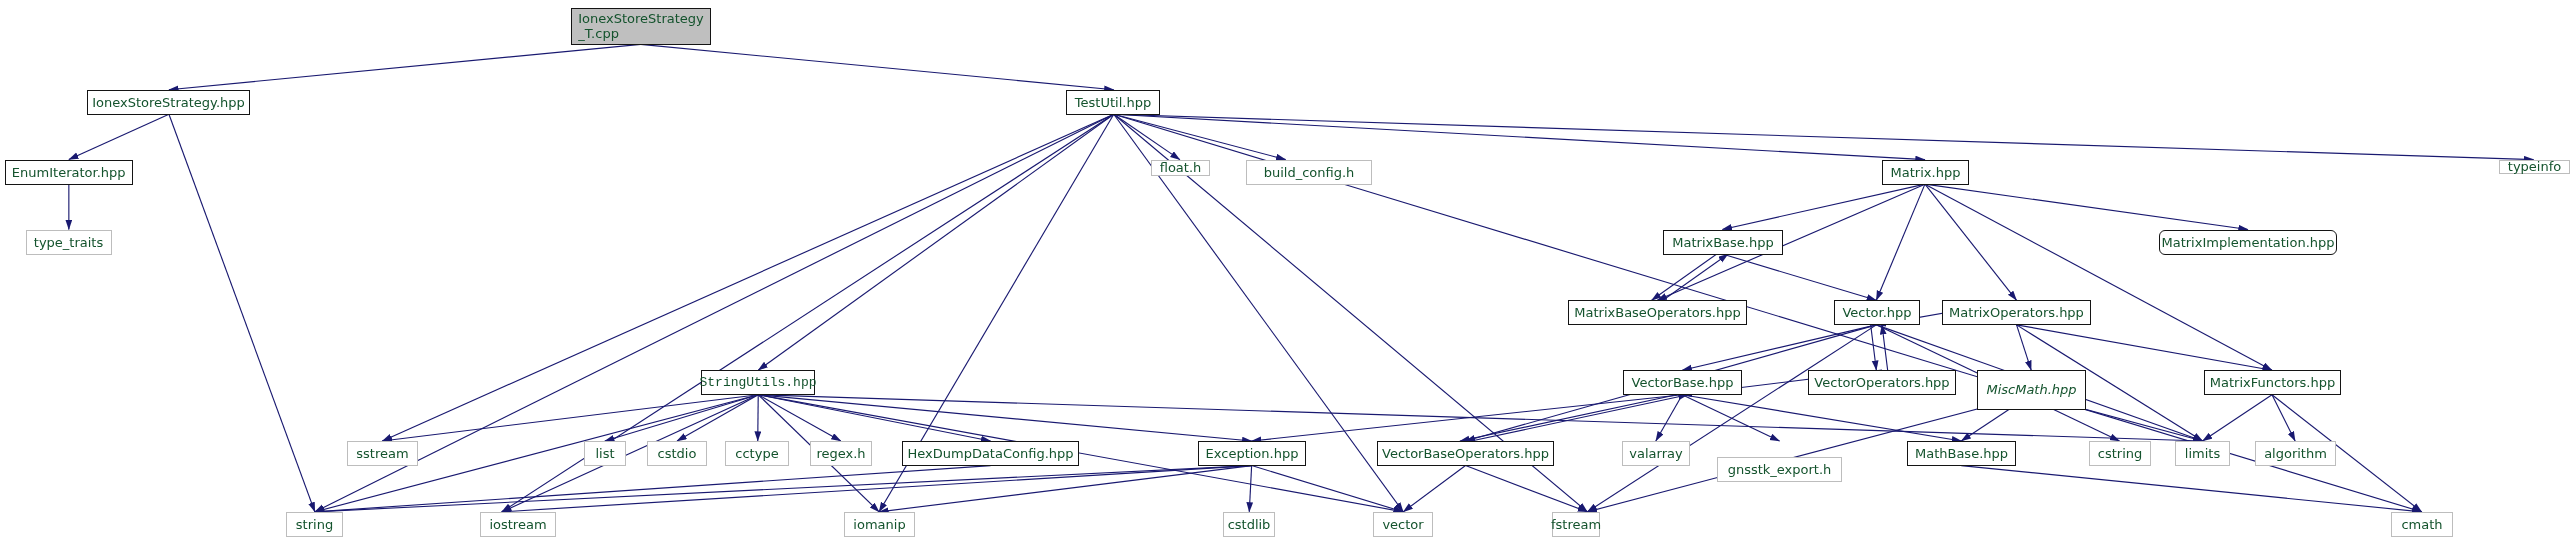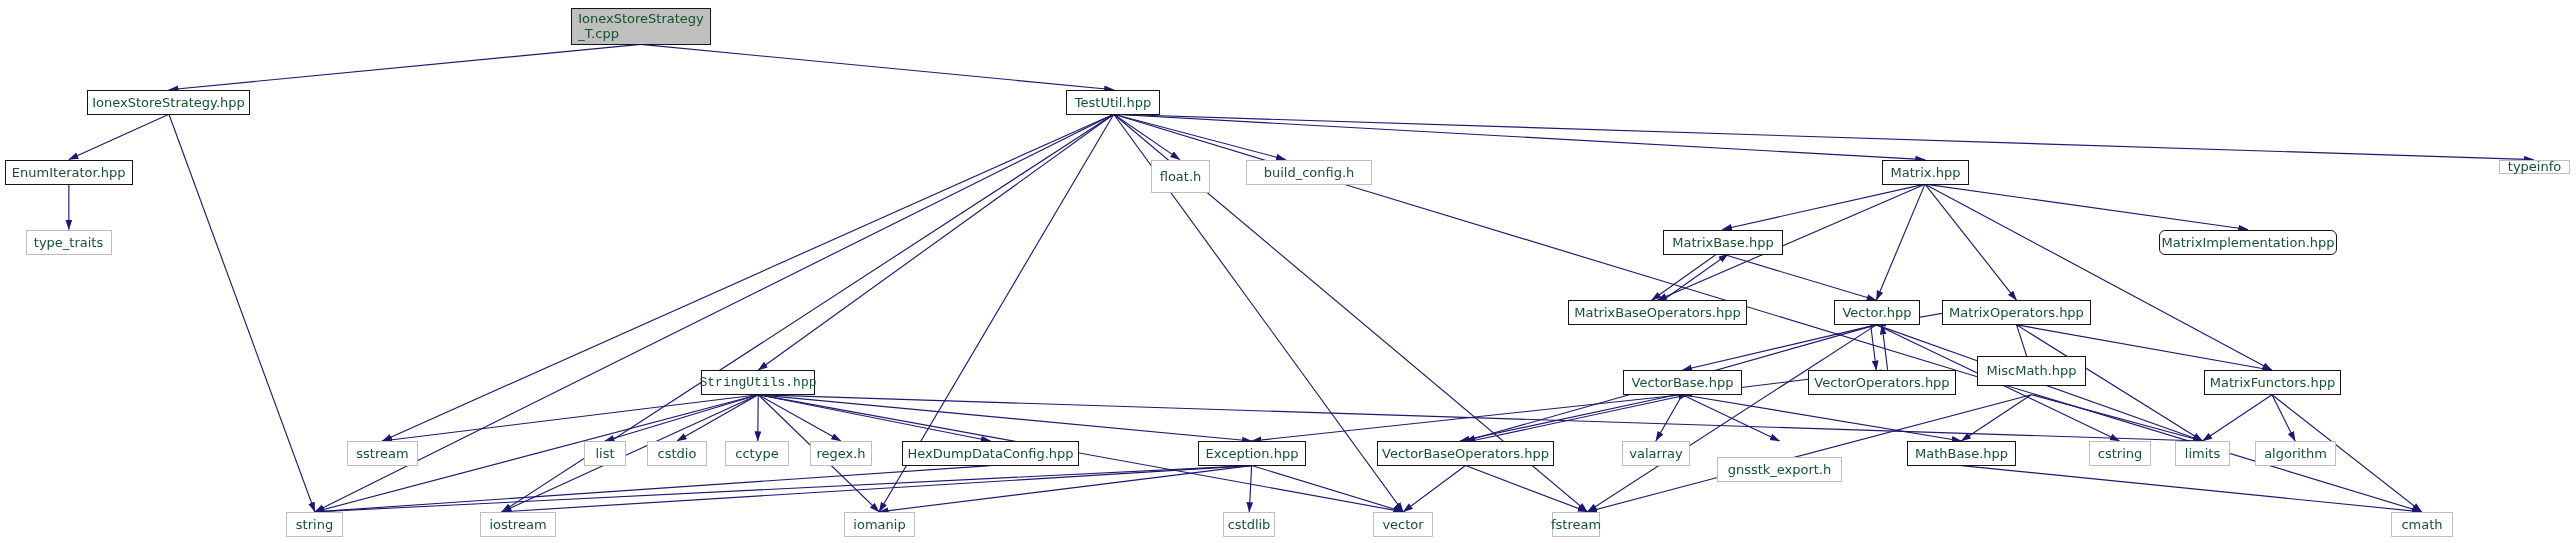--- a/index.html
+++ b/index.html
@@ -96,34 +96,34 @@
       <line x1="1325" y1="493" x2="531" y2="542" stroke="#191970" stroke-width="1.2" marker-end="url(#arr)"></line>
       <line x1="1325" y1="493" x2="930.5" y2="542" stroke="#191970" stroke-width="1.2" marker-end="url(#arr)"></line>
       <line x1="1325" y1="493" x2="1485.5" y2="542" stroke="#191970" stroke-width="1.2" marker-end="url(#arr)"></line>
       <line x1="1048.5" y1="493" x2="333" y2="542" stroke="#191970" stroke-width="1.2" marker-end="url(#arr)"></line>
     </svg>
     <div class="node root" style="left: 571px; top: 7.6px; width: 140px; height: 37px;">IonexStoreStrategy
 _T.cpp</div>
     <div class="node internal" style="left: 87px; top: 90px; width: 163px; height: 24.6px;">IonexStoreStrategy.hpp</div>
     <div class="node internal" style="left: 1066px; top: 90px; width: 94px; height: 24.6px;">TestUtil.hpp</div>
     <div class="node internal" style="left: 4.7px; top: 160px; width: 128px; height: 24.6px;">EnumIterator.hpp</div>
-    <div class="node system" style="left: 1151px; top: 160px; width: 59px; height: 33px;">float.h</div>
+    <div class="node system" style="left: 1151px; top: 160px; width: 59px; height: 16px;">float.h</div>
     <div class="node system" style="left: 1246px; top: 160px; width: 126px; height: 24.6px;">build_config.h</div>
     <div class="node internal" style="left: 1882px; top: 160px; width: 87px; height: 24.6px;">Matrix.hpp</div>
     <div class="node system" style="left: 2499px; top: 160px; width: 71px; height: 14px;">typeinfo</div>
     <div class="node system" style="left: 25.5px; top: 230px; width: 86px; height: 24.6px;">type_traits</div>
     <div class="node internal_bold" style="left: 1663px; top: 230px; width: 120px; height: 24.6px;">MatrixBase.hpp</div>
     <div class="node internal" style="left: 2159px; top: 230px; width: 178px; height: 24.6px; border-radius: 6px;">MatrixImplementation.hpp</div>
     <div class="node internal_bold" style="left: 1568px; top: 300px; width: 179px; height: 24.6px;">MatrixBaseOperators.hpp</div>
     <div class="node internal_bold" style="left: 1834px; top: 300px; width: 86px; height: 24.6px;">Vector.hpp</div>
     <div class="node internal_bold" style="left: 1942px; top: 300px; width: 149px; height: 24.6px;">MatrixOperators.hpp</div>
     <div class="node internal_bold" style="left: 701px; top: 370px; width: 114px; height: 24.6px; font-family: Liberation Mono, monospace;">StringUtils.hpp</div>
     <div class="node internal_bold" style="left: 1623px; top: 370px; width: 119px; height: 24.6px;">VectorBase.hpp</div>
     <div class="node internal_bold" style="left: 1808px; top: 370px; width: 148px; height: 24.6px;">VectorOperators.hpp</div>
-    <div class="node internal_bold" style="left: 1977px; top: 356px; width: 109px; height: 30px;">MiscMath.hpp</div>
+    <div class="node internal_bold" style="left: 1977px; top: 370px; width: 109px; height: 40px; font-style: italic;">MiscMath.hpp</div>
     <div class="node internal_bold" style="left: 2204px; top: 370px; width: 137px; height: 24.6px;">MatrixFunctors.hpp</div>
     <div class="node system" style="left: 347px; top: 441px; width: 71px; height: 24.6px;">sstream</div>
     <div class="node system" style="left: 584px; top: 441px; width: 42px; height: 24.6px;">list</div>
     <div class="node system" style="left: 647px; top: 441px; width: 60px; height: 24.6px;">cstdio</div>
     <div class="node system" style="left: 725px; top: 441px; width: 64px; height: 24.6px;">cctype</div>
     <div class="node system" style="left: 810px; top: 441px; width: 62px; height: 24.6px;">regex.h</div>
     <div class="node internal_bold" style="left: 902px; top: 441px; width: 177px; height: 24.6px;">HexDumpDataConfig.hpp</div>
     <div class="node internal_bold" style="left: 1198px; top: 441px; width: 108px; height: 24.6px;">Exception.hpp</div>
     <div class="node internal_bold" style="left: 1377px; top: 441px; width: 177px; height: 24.6px;">VectorBaseOperators.hpp</div>
     <div class="node system" style="left: 1622px; top: 441px; width: 68px; height: 24.6px;">valarray</div>

